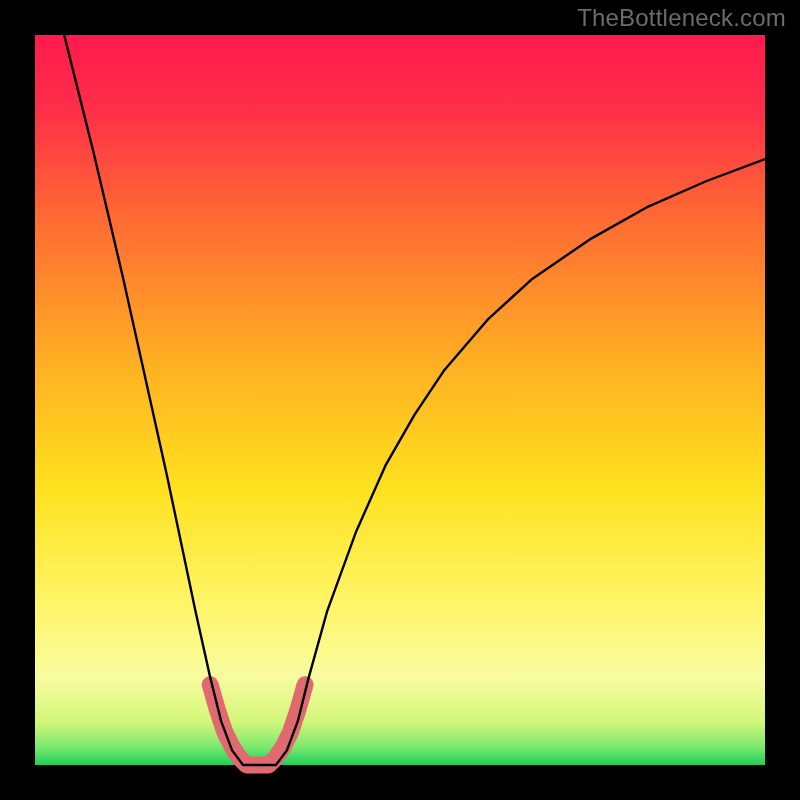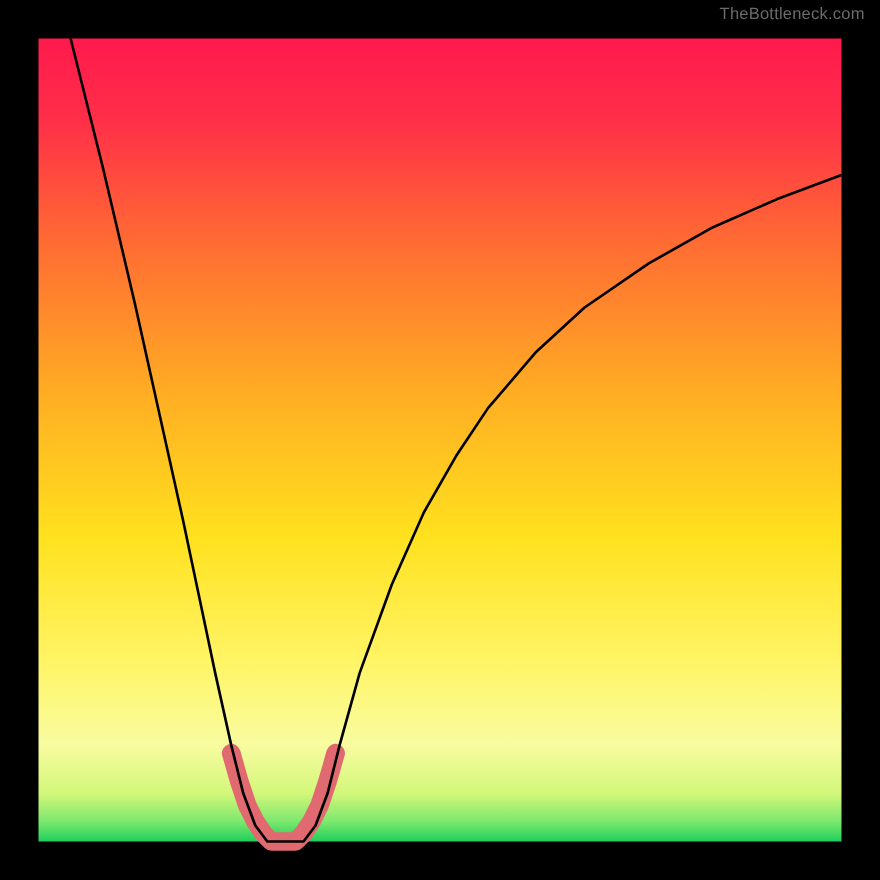--- a/index.html
+++ b/index.html
@@ -15,21 +15,21 @@
     top: 0;
     left: 0;
     width: 800px;
     height: 800px;
   }
   .watermark {
     position: absolute;
     top: 4px;
     right: 14px;
     font-family: Arial, Helvetica, sans-serif;
-    font-size: 15px;
+    font-size: 24px;
     font-weight: 500;
     color: #6b6b6b;
     letter-spacing: 0.2px;
     user-select: none;
   }
 </style>
 </head>
 <body>
 
 <svg class="frame" viewBox="0 0 800 800" xmlns="http://www.w3.org/2000/svg">

